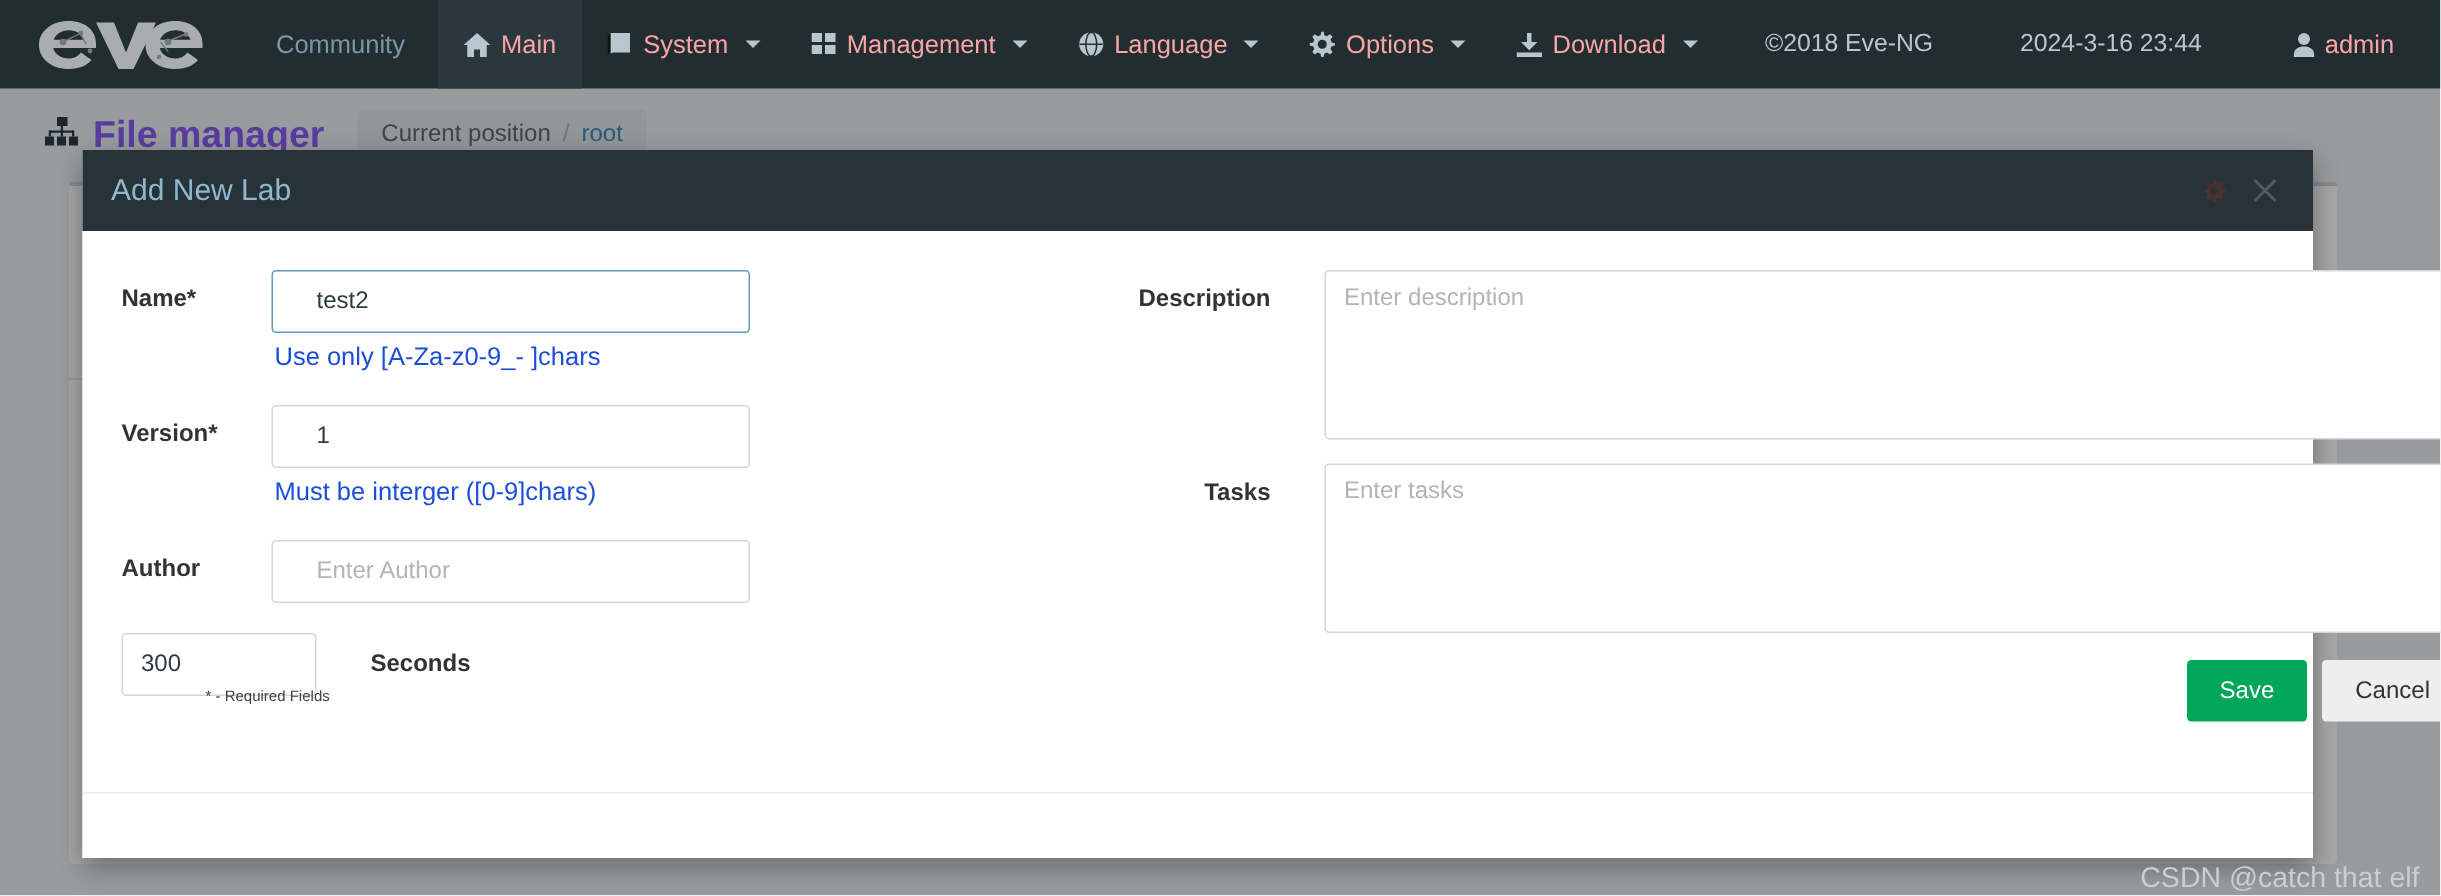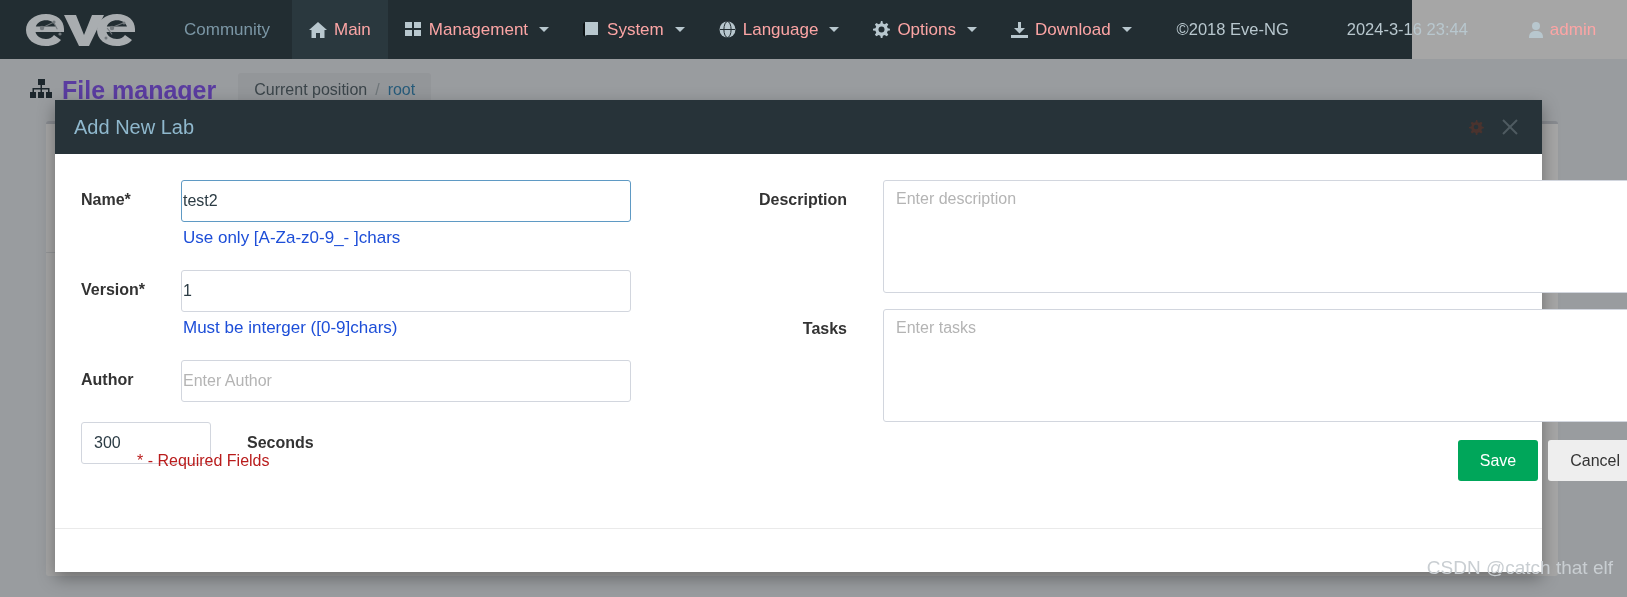--- a/index.html
+++ b/index.html
@@ -16,21 +16,21 @@
     width: 1627px;
     height: 597px;
     overflow: hidden;
     background: #ffffff;
   }
 
   
   .navbar {
     position: absolute;
     top: 0; left: 0;
-    width: 1412px;
+    width: 1627px;
     height: 59px;
     background: #222d32;
     display: flex;
     align-items: center;
     z-index: 5;
   }
   .brand {
     width: 162px;
     height: 59px;
     display: flex;
@@ -228,25 +228,25 @@
     font-size: 16px;
     font-weight: bold;
     color: #333;
     padding-top: 11px;
     flex: 0 0 auto;
   }
   .flabel .req { color: #333; font-weight: bold; }
   .fcontrol { flex: 1 1 auto; }
 
   .tinput {
-    width: 450px;
+    width: 319px;
     height: 42px;
     border: 1px solid #d2d6de;
     border-radius: 3px;
-    padding: 6px 1px;
+    padding: 6px 29px;
     font-size: 16px;
     color: #2b3b44;
     outline: none;
     font-family: "Liberation Sans", sans-serif;
     background: #fff;
   }
   .tinput.focused { border-color: #5f9ac4; }
   .tinput::placeholder { color: #b4b4b4; }
   .help {
     font-size: 17px;
@@ -328,36 +328,36 @@
     font-family: "Liberation Sans", sans-serif;
     padding: 0 22px;
   }
   .btn-save { background: #00a65a; color: #fff; }
   .btn-cancel { background: #eeeeee; color: #333; margin-left: 10px; }
 
   .req-note {
     position: absolute;
     left: 82px;
     bottom: 58px;
-    font-size: 16px;
-    color: #b91c1c;
+    font-size: 10px;
+    color: #404040;
   }
 
   .modal-footer {
     height: 44px;
     border-top: 1px solid #eaeaea;
     flex: 0 0 auto;
     position: relative;
     background: #fff;
   }
 
   .watermark {
     position: absolute;
     right: 14px;
-    bottom: 18px;
+    bottom: 0;
     font-size: 19px;
     color: #c9ced2;
     white-space: nowrap;
     z-index: 20;
   }
 </style>
 </head>
 <body>
 
 <div id="page">
@@ -433,43 +433,43 @@
         <svg width="18" height="16" viewBox="0 0 18 16">
             <path d="M9 0 L18 8 L15.5 8 L15.5 16 L11 16 L11 11 L7 11 L7 16 L2.5 16 L2.5 8 L0 8 Z" fill="#b8c7ce"></path>
           </svg>
       </span>
       <span>Main</span>
     </div>
 
     <div class="nav-item">
       <span class="nav-ico">
         <svg width="17" height="15" viewBox="0 0 17 15">
+            <path d="M2 0 L15 0 L15 13 L4 13 C2.5 13 2 13.8 2 15 Z" fill="#b8c7ce"></path>
+            <path d="M0 2 L2 0 L2 15 L0 13 Z" fill="#8c9a a1" opacity="0.6"></path>
+          </svg>
+      </span>
+      <span>System</span>
+      <span class="caret"></span>
+    </div>
+
+    <div class="nav-item">
+      <span class="nav-ico">
+        <svg width="17" height="15" viewBox="0 0 17 15">
           <rect x="0" y="0" width="7" height="6" fill="#b8c7ce"></rect>
           <rect x="9" y="0" width="7" height="6" fill="#b8c7ce"></rect>
           <rect x="0" y="8" width="7" height="6" fill="#b8c7ce"></rect>
           <rect x="9" y="8" width="7" height="6" fill="#b8c7ce"></rect>
         </svg>
       </span>
       <span>Management</span>
       <span class="caret"></span>
     </div>
 
     <div class="nav-item">
       <span class="nav-ico">
-        <svg width="17" height="15" viewBox="0 0 17 15">
-            <path d="M2 0 L15 0 L15 13 L4 13 C2.5 13 2 13.8 2 15 Z" fill="#b8c7ce"></path>
-            <path d="M0 2 L2 0 L2 15 L0 13 Z" fill="#8c9a a1" opacity="0.6"></path>
-          </svg>
-      </span>
-      <span>System</span>
-      <span class="caret"></span>
-    </div>
-
-    <div class="nav-item">
-      <span class="nav-ico">
         <svg width="17" height="17" viewBox="0 0 17 17">
             <circle cx="8.5" cy="8.5" r="8" fill="#b8c7ce"></circle>
             <ellipse cx="8.5" cy="8.5" rx="3.6" ry="8" fill="none" stroke="#222d32" stroke-width="1"></ellipse>
             <line x1="0.8" y1="8.5" x2="16.2" y2="8.5" stroke="#222d32" stroke-width="1"></line>
           </svg>
       </span>
       <span>Language</span>
       <span class="caret"></span>
     </div>
 

